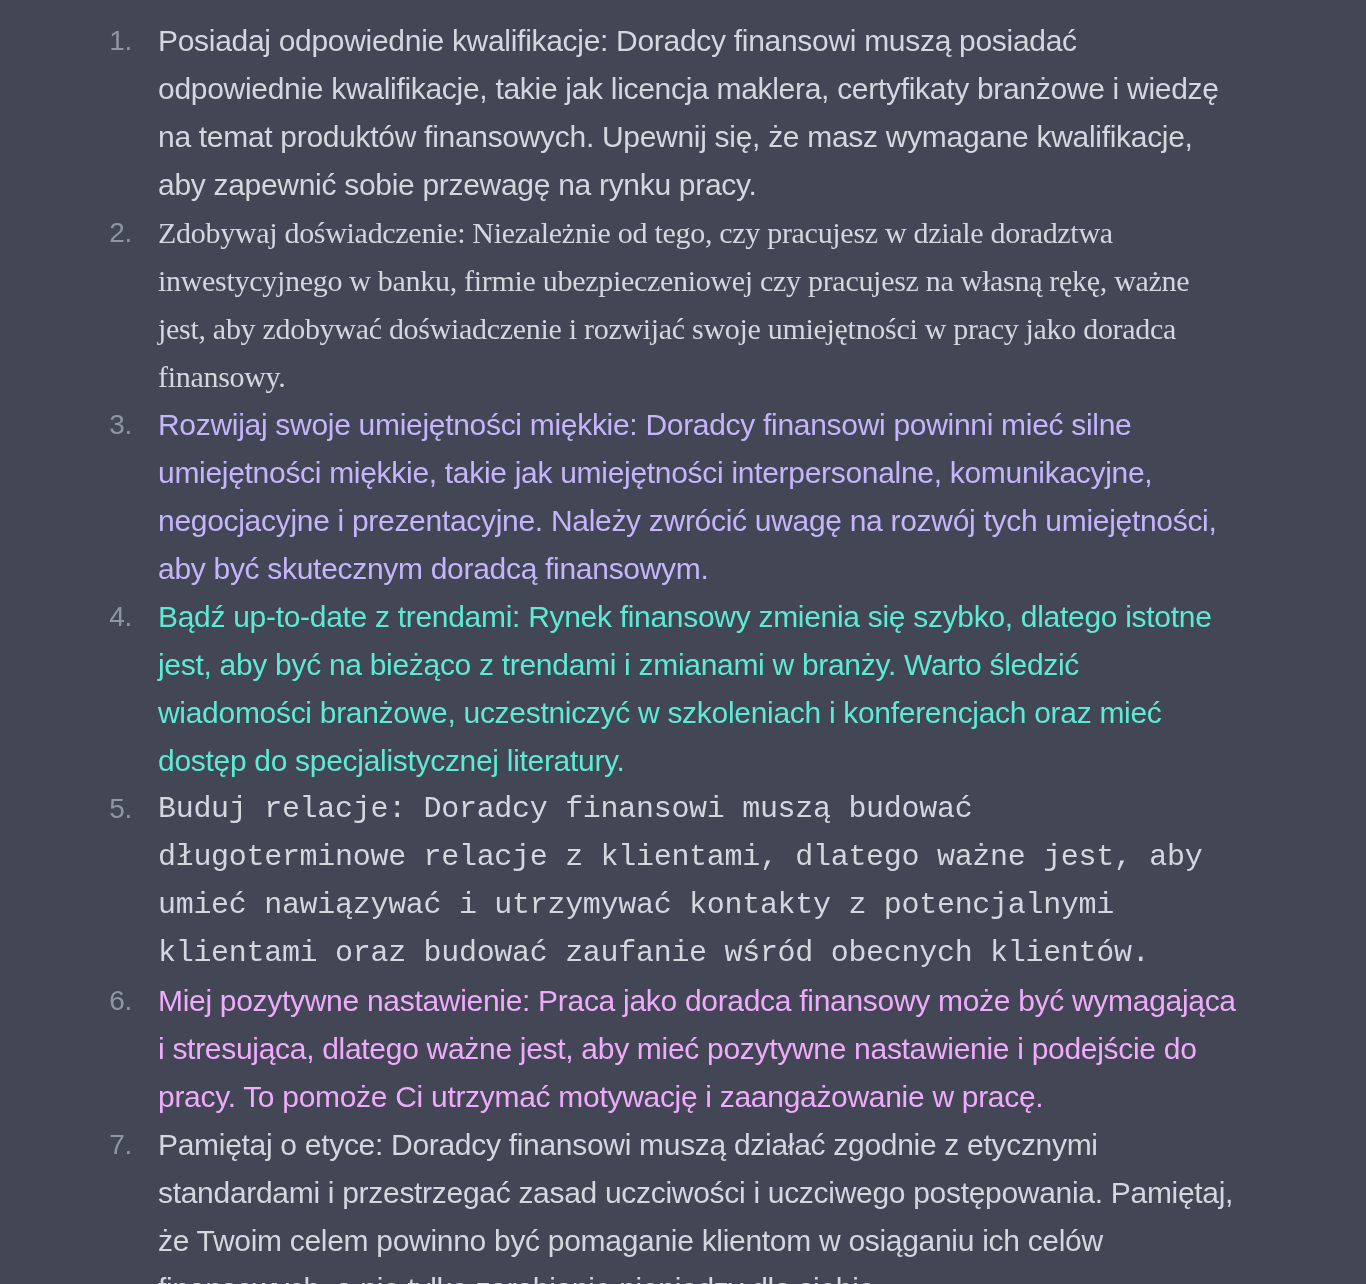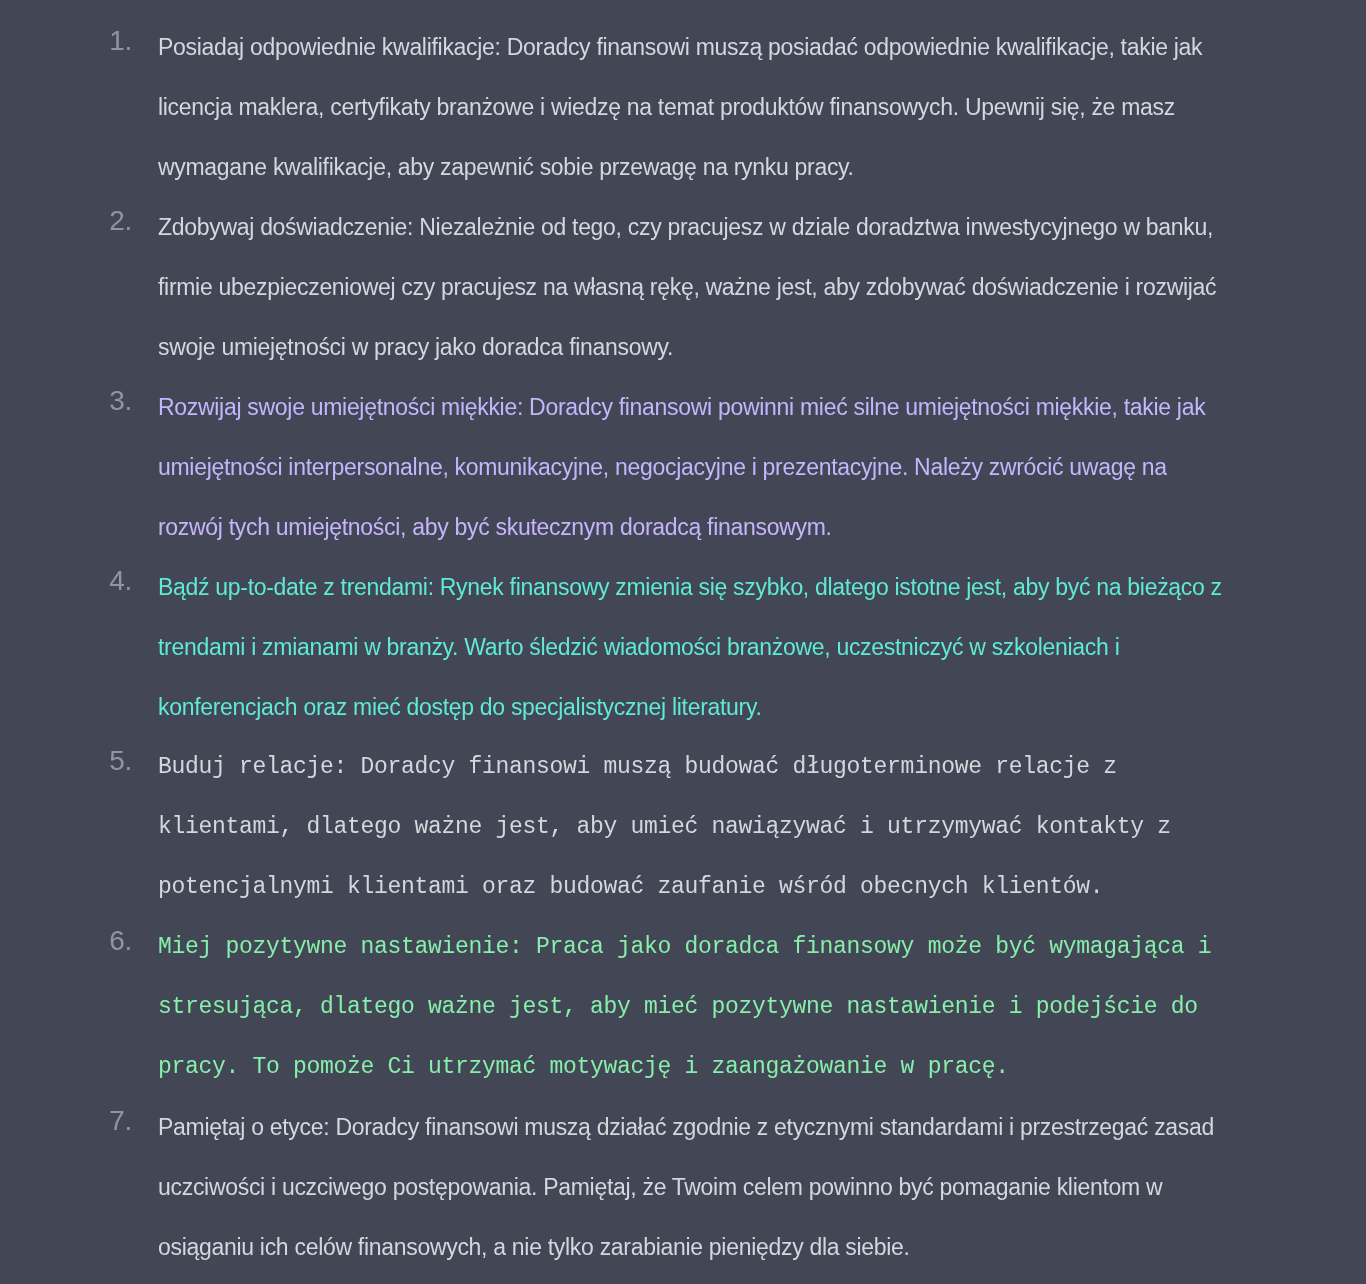--- a/index.html
+++ b/index.html
@@ -31,59 +31,59 @@
     box-sizing: border-box;
     width: 53px;
     padding-right: 26px;
     text-align: right;
     font-size: 28px;
     line-height: 48px;
     letter-spacing: -0.3px;
   }
   .li-text {
     max-width: 1082px;
-    font-size: 23px;
-    line-height: 60px;
+    font-size: 30px;
+    line-height: 48px;
     letter-spacing: -0.3px;
   }
 </style>
 </head>
 <body style="background: rgb(67, 70, 84);">
 
 <div class="message">
   <ol class="advice-list">
 
       <li>
         <span class="li-num" style="color: rgb(143, 150, 163);">1.</span>
         <span class="li-text" style="color: rgb(211, 215, 222);">Posiadaj odpowiednie kwalifikacje: Doradcy finansowi muszą posiadać odpowiednie kwalifikacje, takie jak licencja maklera, certyfikaty branżowe i wiedzę na temat produktów finansowych. Upewnij się, że masz wymagane kwalifikacje, aby zapewnić sobie przewagę na rynku pracy.</span>
       </li>
 
       <li>
         <span class="li-num" style="color: rgb(143, 150, 163);">2.</span>
-        <span class="li-text" style="color: rgb(211, 215, 222);">Zdobywaj doświadczenie: Niezależnie od tego, czy pracujesz w dziale doradztwa inwestycyjnego w banku, firmie ubezpieczeniowej czy pracujesz na własną rękę, ważne jest, aby zdobywać doświadczenie i rozwijać swoje umiejętności w pracy jako doradca finansowy.</span>
+        <span class="li-text" style="color: rgb(211, 215, 222); font-family: Liberation Serif, serif;">Zdobywaj doświadczenie: Niezależnie od tego, czy pracujesz w dziale doradztwa inwestycyjnego w banku, firmie ubezpieczeniowej czy pracujesz na własną rękę, ważne jest, aby zdobywać doświadczenie i rozwijać swoje umiejętności w pracy jako doradca finansowy.</span>
       </li>
 
       <li>
         <span class="li-num" style="color: rgb(143, 150, 163);">3.</span>
         <span class="li-text" style="color: #c4b5fd;">Rozwijaj swoje umiejętności miękkie: Doradcy finansowi powinni mieć silne umiejętności miękkie, takie jak umiejętności interpersonalne, komunikacyjne, negocjacyjne i prezentacyjne. Należy zwrócić uwagę na rozwój tych umiejętności, aby być skutecznym doradcą finansowym.</span>
       </li>
 
       <li>
         <span class="li-num" style="color: rgb(143, 150, 163);">4.</span>
         <span class="li-text" style="color: #5eead4;">Bądź up-to-date z trendami: Rynek finansowy zmienia się szybko, dlatego istotne jest, aby być na bieżąco z trendami i zmianami w branży. Warto śledzić wiadomości branżowe, uczestniczyć w szkoleniach i konferencjach oraz mieć dostęp do specjalistycznej literatury.</span>
       </li>
 
       <li>
         <span class="li-num" style="color: rgb(143, 150, 163);">5.</span>
         <span class="li-text" style="color: rgb(211, 215, 222); font-family: Liberation Mono, monospace;">Buduj relacje: Doradcy finansowi muszą budować długoterminowe relacje z klientami, dlatego ważne jest, aby umieć nawiązywać i utrzymywać kontakty z potencjalnymi klientami oraz budować zaufanie wśród obecnych klientów.</span>
       </li>
 
       <li>
         <span class="li-num" style="color: rgb(143, 150, 163);">6.</span>
-        <span class="li-text" style="color: #86efac; font-family: Liberation Mono, monospace;">Miej pozytywne nastawienie: Praca jako doradca finansowy może być wymagająca i stresująca, dlatego ważne jest, aby mieć pozytywne nastawienie i podejście do pracy. To pomoże Ci utrzymać motywację i zaangażowanie w pracę.</span>
+        <span class="li-text" style="color: #f0abfc;">Miej pozytywne nastawienie: Praca jako doradca finansowy może być wymagająca i stresująca, dlatego ważne jest, aby mieć pozytywne nastawienie i podejście do pracy. To pomoże Ci utrzymać motywację i zaangażowanie w pracę.</span>
       </li>
 
       <li>
         <span class="li-num" style="color: rgb(143, 150, 163);">7.</span>
         <span class="li-text" style="color: rgb(211, 215, 222);">Pamiętaj o etyce: Doradcy finansowi muszą działać zgodnie z etycznymi standardami i przestrzegać zasad uczciwości i uczciwego postępowania. Pamiętaj, że Twoim celem powinno być pomaganie klientom w osiąganiu ich celów finansowych, a nie tylko zarabianie pieniędzy dla siebie.</span>
       </li>
     </ol>
 </div>
 
 </body></html>

